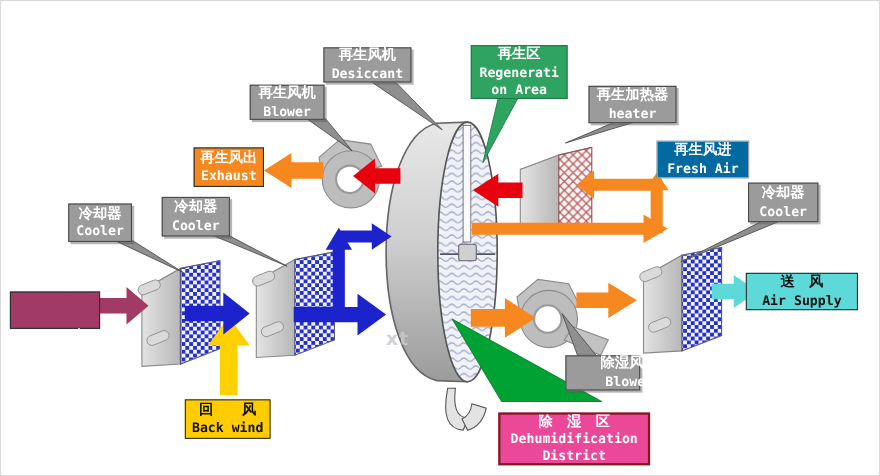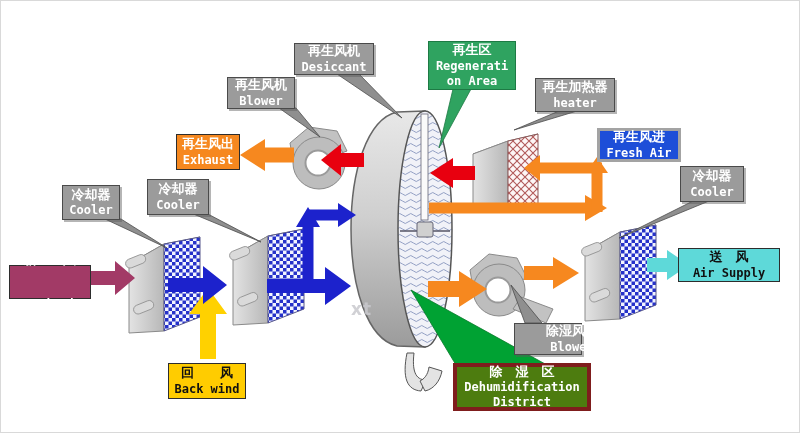--- a/index.html
+++ b/index.html
@@ -12,22 +12,22 @@
   .label{
     position:absolute;box-sizing:border-box;display:flex;flex-direction:column;
     align-items:center;justify-content:center;text-align:center;line-height:1.25;
     z-index:5;
   }
   .label .zh{font-size:13px;font-weight:bold;white-space:pre;}
   .label .en{font-size:12px;font-weight:bold;font-family:"DejaVu Sans Mono","Liberation Mono",monospace;white-space:pre;}
   .gray{background:#9b9b9b;color:#ffffff;border:1px solid #4a4a4a;box-shadow:2px 2px 0 rgba(90,90,90,.45);}
   .orangebox{background:#f6881f;color:#ffffff;border:1px solid #2d2d2d;}
   .greenbox1{background:#2fa360;color:#ffffff;border:1px solid #1d7a44;}
-  .greenbox2{background:#4d7c0f;color:#ffffff;border:4px solid #7f1d1d;}
-  .purplebox{background:#1d4ed8;color:#ffffff;border:3px solid #a3a3a3;}
+  .greenbox2{background:#ec4899;color:#ffffff;border:2px solid #7f1d1d;margin-top:12px;}
+  .purplebox{background:#0369a1;color:#ffffff;border:1px solid #a3a3a3;}
   .maroonbox{background:#a23a66;color:#ffffff;border:1px solid #2d2d2d;}
   .yellowbox{background:#ffcc00;color:#111111;border:1px solid #2d2d2d;}
   .yellowbox .zh,.cyanbox .zh{color:#111;}
   .cyanbox{background:#5ed9d9;color:#111111;border:1px solid #2d2d2d;}
   .wm{position:absolute;left:350px;top:298px;z-index:4;color:#c9c9ce;opacity:.85;
       font-size:17px;font-weight:bold;letter-spacing:1px;}
 </style>
 </head>
 <body>
 

